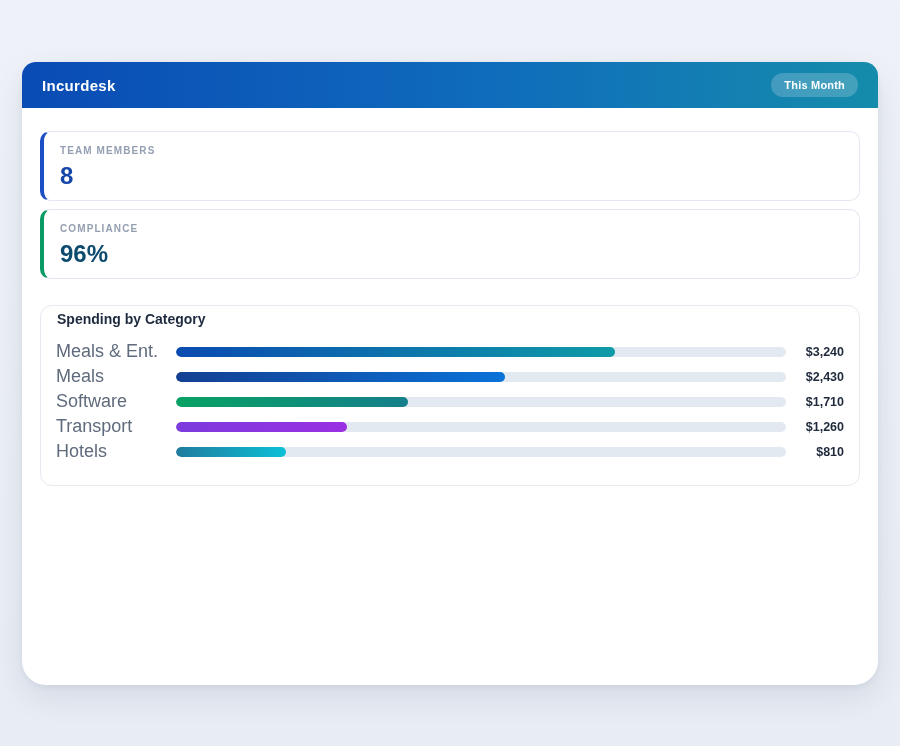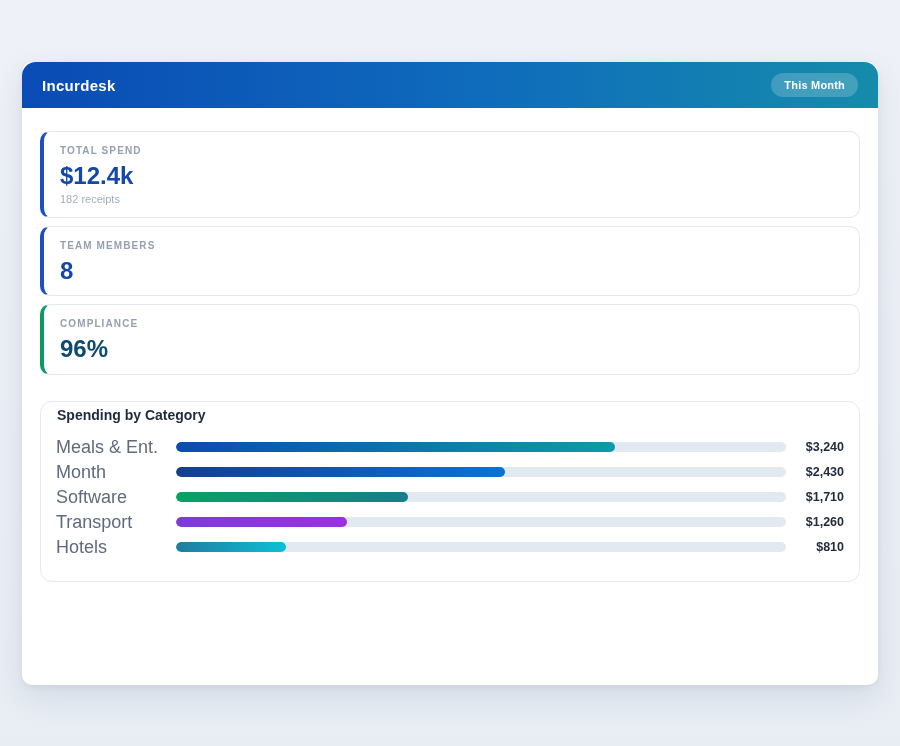--- a/index.html
+++ b/index.html
@@ -7,21 +7,21 @@
   body {
     font-family: "Liberation Sans", "DejaVu Sans", sans-serif;
     background: linear-gradient(180deg, #eef1f7 0%, #e8edf4 100%);
     position: relative;
   }
   .app-card {
     position: absolute;
     left: 22px; top: 62px;
     width: 856px; height: 623px;
     background: #ffffff;
-    border-radius: 10px;
+    border-radius: 24px;
     box-shadow: 0 12px 30px rgba(30, 50, 90, 0.10), 0 2px 6px rgba(30,50,90,0.06);
   }
   .app-header {
     height: 46px;
     border-radius: 14px 14px 0 0;
     background: linear-gradient(90deg, #0a4bb5 0%, #0f6cbc 55%, #158cab 100%);
     display: flex;
     align-items: center;
     justify-content: space-between;
     padding: 0 20px;
@@ -130,25 +130,20 @@
 
   <div class="app-header">
     <div class="app-title">Incurdesk</div>
     <button class="period-badge">This Month</button>
   </div>
 
   <div class="content">
 
     <div class="stats">
       <div class="stat-card" style="border-left-color: rgb(29, 79, 196);">
-        <div class="stat-label">TOTAL SPEND</div>
-        <div class="stat-value" style="color: rgb(20, 71, 168);">$12.4k</div>
-        <div class="stat-sub">182 receipts</div>
-      </div>
-      <div class="stat-card" style="border-left-color: rgb(29, 79, 196);">
         <div class="stat-label">TEAM MEMBERS</div>
         <div class="stat-value" style="color: rgb(20, 71, 168);">8</div>
       </div>
       <div class="stat-card" style="border-left-color: rgb(10, 154, 99);">
         <div class="stat-label">COMPLIANCE</div>
         <div class="stat-value" style="color: #0c4a6e;">96%</div>
 
       </div>
     </div>
 
@@ -157,21 +152,21 @@
 
       <div class="chart-row">
         <div class="chart-row-label">Meals &amp; Ent.</div>
         <div class="chart-track" style="background: rgb(227, 233, 240);">
           <div class="chart-fill" style="width: 72%; background: linear-gradient(90deg, rgb(11, 75, 177), rgb(14, 155, 167));"></div>
         </div>
         <div class="chart-row-value">$3,240</div>
       </div>
 
       <div class="chart-row">
-        <div class="chart-row-label">Month</div>
+        <div class="chart-row-label">Meals</div>
         <div class="chart-track" style="background: rgb(227, 233, 240);">
           <div class="chart-fill" style="width: 54%; background: linear-gradient(90deg, rgb(19, 63, 146), rgb(10, 114, 216));"></div>
         </div>
         <div class="chart-row-value">$2,430</div>
       </div>
 
       <div class="chart-row">
         <div class="chart-row-label">Software</div>
         <div class="chart-track" style="background: rgb(227, 233, 240);">
           <div class="chart-fill" style="width: 38%; background: linear-gradient(90deg, rgb(7, 162, 99), rgb(21, 127, 139));"></div>

